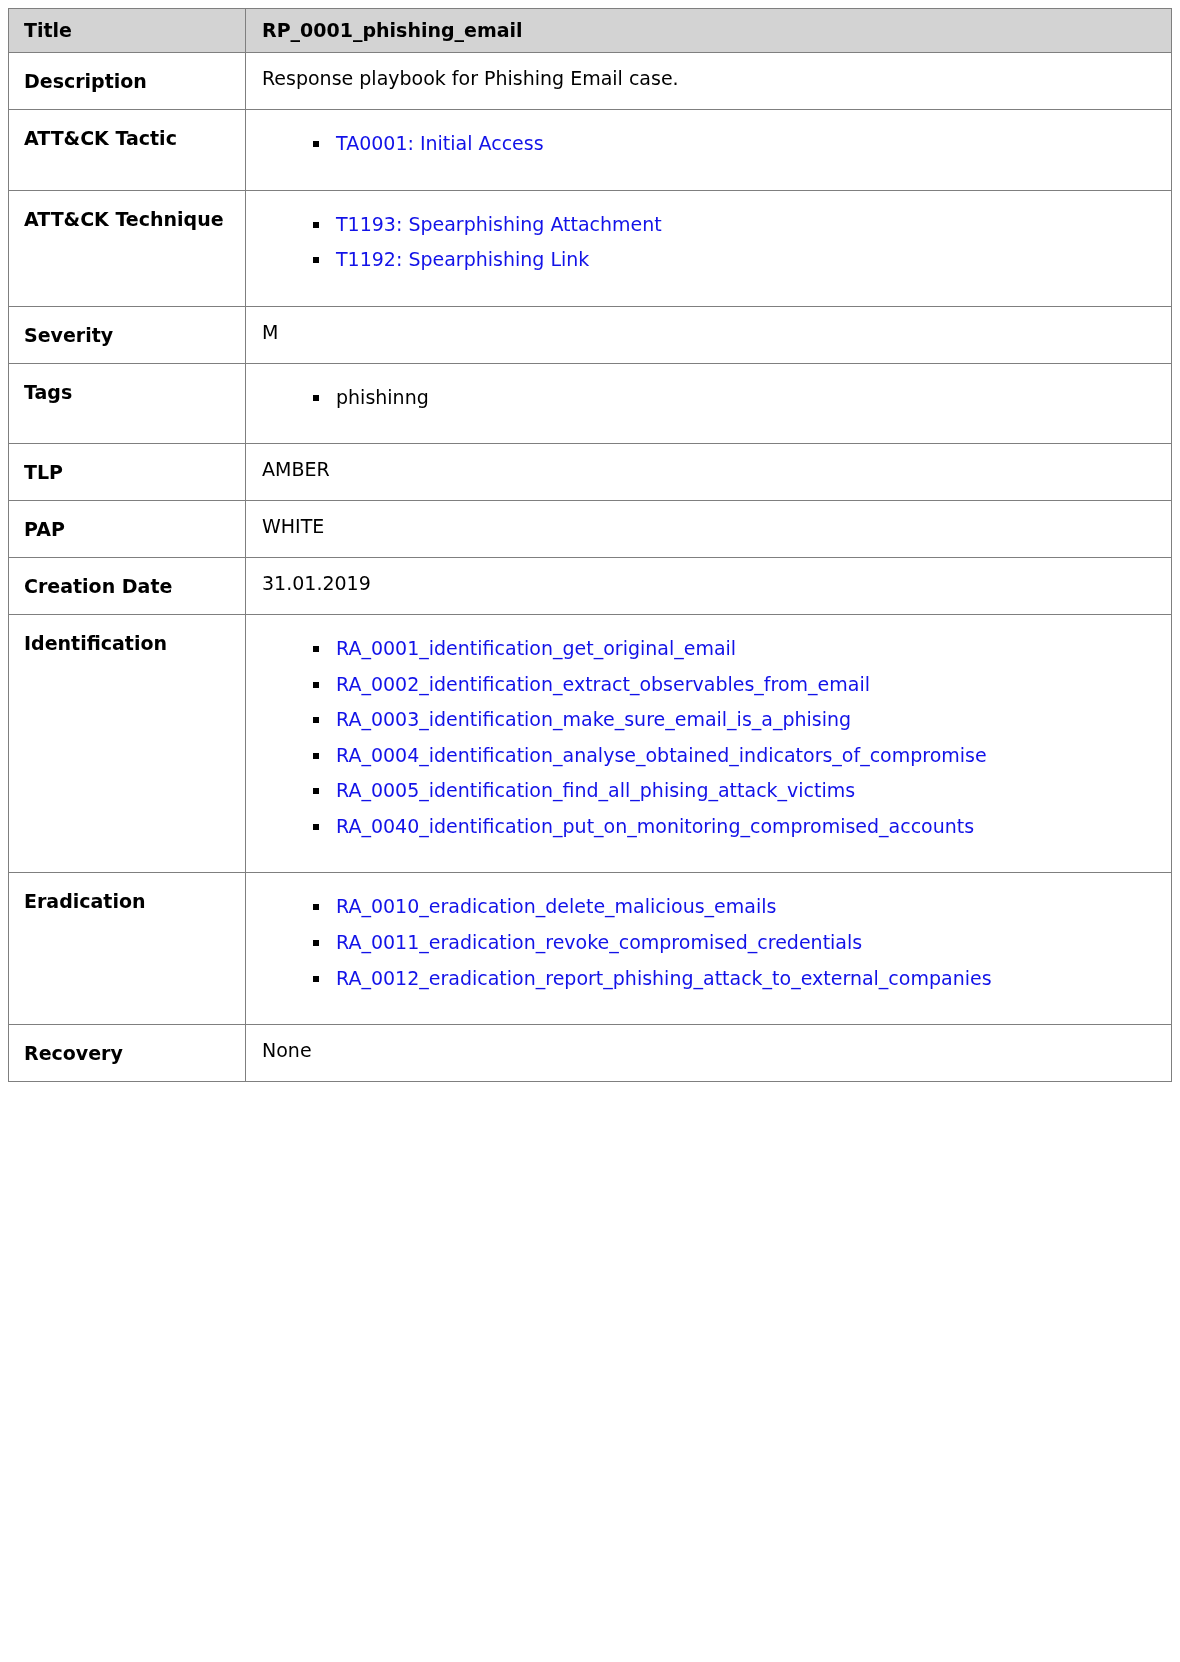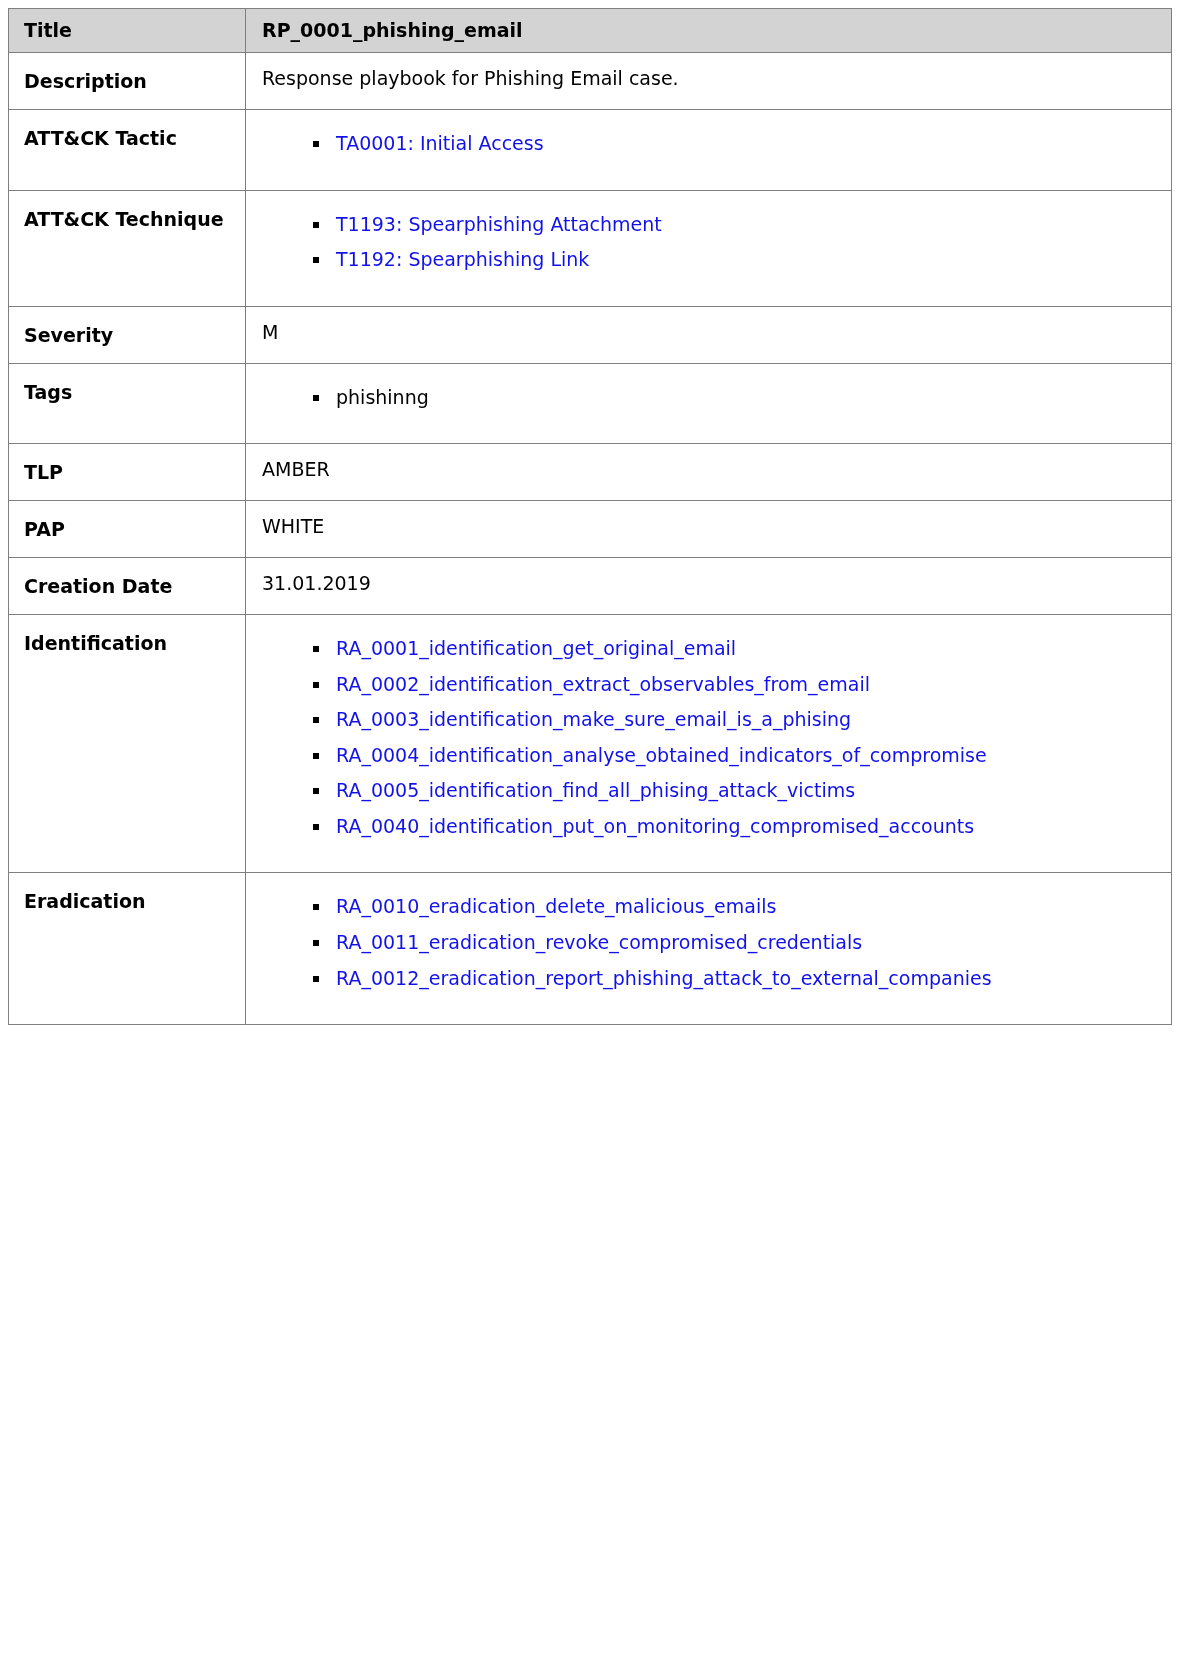--- a/index.html
+++ b/index.html
@@ -150,16 +150,20 @@
       <th class="label">Eradication</th>
       <td class="value list-cell">
         <ul class="bullet-list">
           <li><a class="link" href="#">RA_0010_eradication_delete_malicious_emails</a></li>
           <li><a class="link" href="#">RA_0011_eradication_revoke_compromised_credentials</a></li>
           <li><a class="link" href="#">RA_0012_eradication_report_phishing_attack_to_external_companies</a></li>
         </ul>
       </td>
     </tr>
 
+    <tr>
+      <th class="label">Recovery</th>
+      <td class="value">None</td>
+    </tr>
 
 
   </tbody>
 </table>
 
 </body></html>

